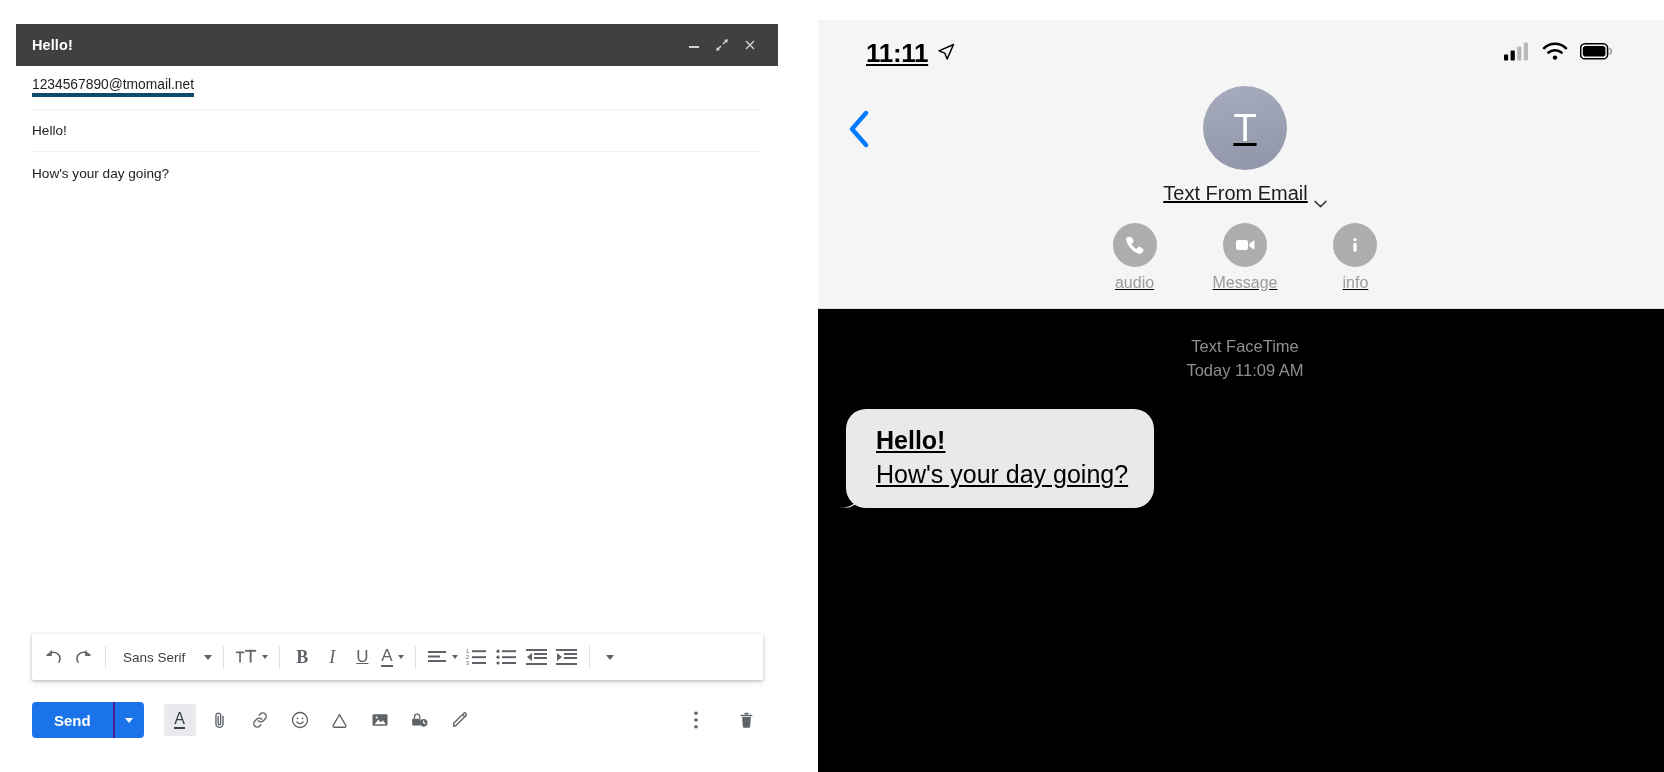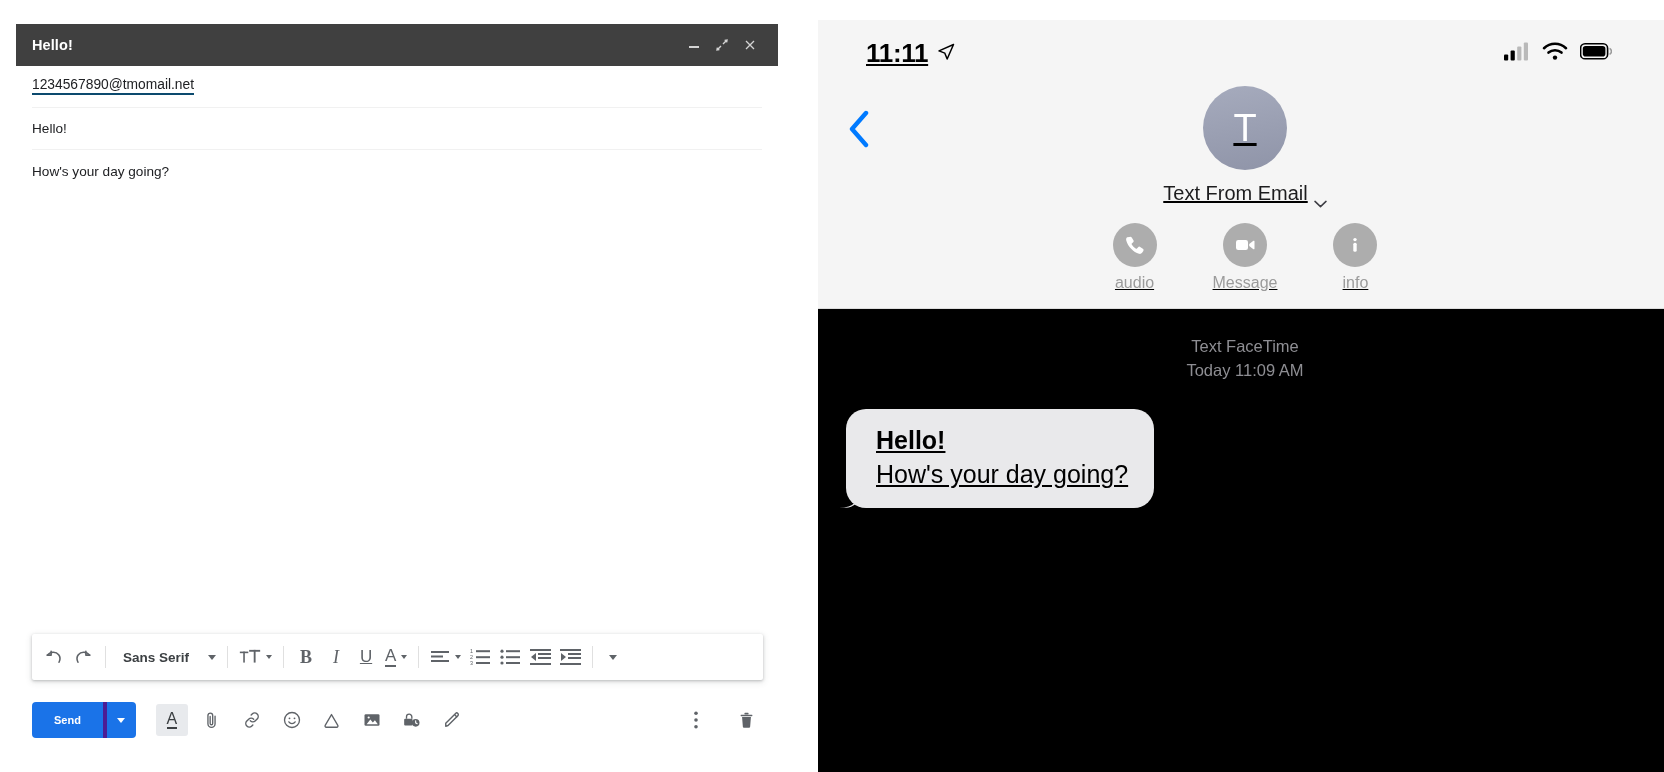--- a/index.html
+++ b/index.html
@@ -33,21 +33,21 @@
 
   .field-row {
     padding: 11px 16px 10px 16px;
     font-size: 13.6px; color: #202124;
     border-bottom: 1px solid #f1f1f1;
     position: relative;
   }
   .field-to { border-bottom: none; padding-bottom: 12px; }
   .to-chip {
     display: inline-block;
-    border-bottom: 2px solid #0c4a6e;
+    border-bottom: 4px solid #0c4a6e;
     padding-bottom: 1px;
     font-size: 13.8px;
     color: #202124;
   }
   .sep-line { height: 1px; background: #f1f1f1; margin: 0 16px; }
 
   .subject-row { padding: 13px 16px 13px 16px; font-size: 13.6px; color: #202124; }
   .body-area {
     flex: 1 1 auto;
     padding: 12px 16px 0 16px;
@@ -67,37 +67,37 @@
     flex: 0 0 auto;
     width: 731px;
   }
   .tb-item {
     height: 34px; min-width: 30px;
     display: flex; align-items: center; justify-content: center;
     color: #5f6368; cursor: pointer; border-radius: 2px;
     padding: 0 4px;
   }
   .tb-divider { width: 1px; height: 22px; background: #e0e0e0; margin: 0 7px; }
-  .font-name { font-size: 13.5px; font-weight: bold; color: #3c4043; padding: 0 6px; white-space: nowrap; }
+  .font-name { font-size: 13.5px; font-weight: normal; color: #3c4043; padding: 0 6px; white-space: nowrap; }
   .caret { width: 0; height: 0; border-left: 4px solid transparent; border-right: 4px solid transparent;
            border-top: 5px solid #5f6368; margin-left: 5px; }
   .caret.sm { border-left-width: 3.5px; border-right-width: 3.5px; border-top-width: 4.5px; }
 
   
   .send-bar {
     display: flex; align-items: center;
     padding: 0 16px 0 16px;
     height: 56px;
     flex: 0 0 auto;
   }
   .send-wrap { display: flex; align-items: stretch; height: 36px; border-radius: 4px; overflow: hidden; }
   .send-btn {
-    background: #1a73e8; color: #fff; font-size: 11px; font-weight: bold;
+    background: #1a73e8; color: #fff; font-size: 15px; font-weight: bold;
     padding: 0 22px; display: flex; align-items: center; cursor: pointer;
-    border-right: 4px solid #4c1d95;
+    border-right: 2px solid #4c1d95;
   }
   .send-more {
     background: #1a73e8; width: 29px; display: flex; align-items: center; justify-content: center;
     cursor: pointer;
   }
   .send-more .caret { border-top-color: #fff; margin: 0; }
   .bar-icons { display: flex; align-items: center; margin-left: 20px; }
   .bar-icon {
     width: 32px; height: 32px; margin-right: 8px; border-radius: 3px;
     display: flex; align-items: center; justify-content: center;

